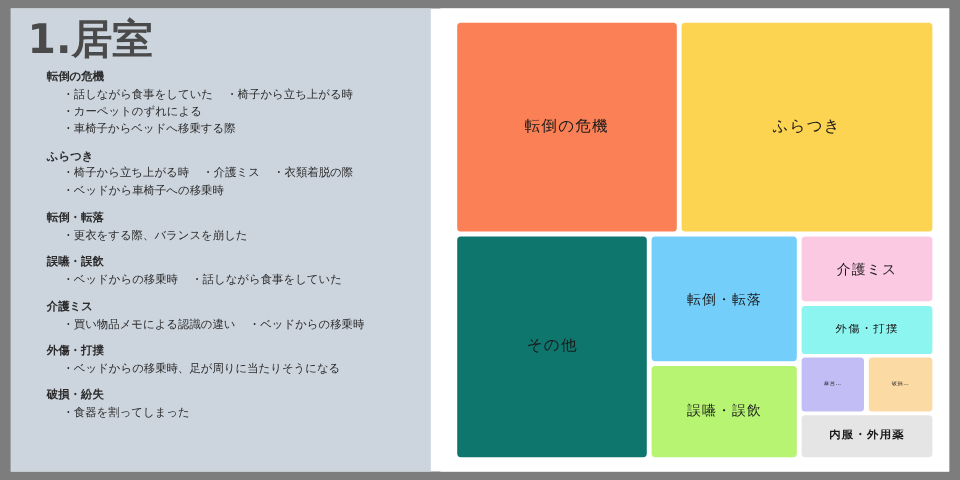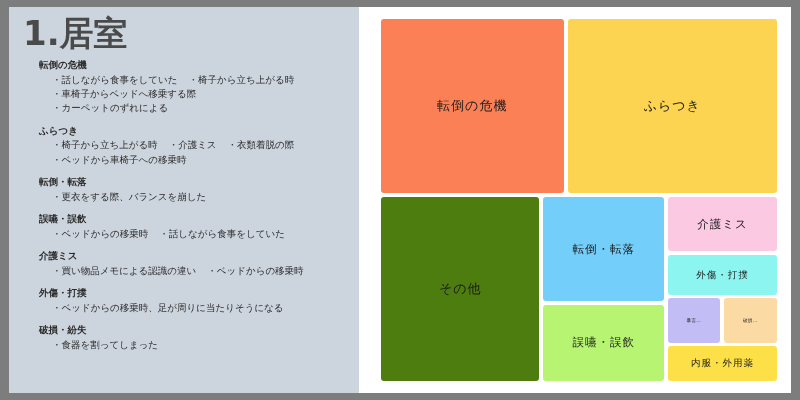--- a/index.html
+++ b/index.html
@@ -107,22 +107,22 @@
 
   <div id="left-panel">
 
     <div id="slide-title">1.居室</div>
 
     <div id="outline">
         <div class="cat-block">
           <div class="cat-head">転倒の危機</div>
           <div class="cat-items">
             <div class="cat-line"><span class="bullet-item">話しながら食事をしていた</span><span class="bullet-item">椅子から立ち上がる時</span></div>
+            <div class="cat-line"><span class="bullet-item">カーペットのずれによる</span></div>
             <div class="cat-line"><span class="bullet-item">車椅子からベッドへ移乗する際</span></div>
-            <div class="cat-line"><span class="bullet-item">カーペットのずれによる</span></div>
           </div>
         </div>
         <div class="cat-block">
           <div class="cat-head">ふらつき</div>
           <div class="cat-items">
             <div class="cat-line"><span class="bullet-item">椅子から立ち上がる時</span><span class="bullet-item">介護ミス</span><span class="bullet-item">衣類着脱の際</span></div>
             <div class="cat-line"><span class="bullet-item">ベッドから車椅子への移乗時</span></div>
           </div>
         </div>
         <div class="cat-block">
@@ -160,40 +160,40 @@
   </div>
 
   <div id="right-panel">
     <div id="treemap">
         <div class="tile sz-lg" style="left: 0%; top: 0%; width: 46.1%; height: 48.1%; background: rgb(251, 128, 85);">
           <span class="tile-label">転倒の危機</span>
         </div>
         <div class="tile sz-lg" style="left: 47.1%; top: 0%; width: 52.9%; height: 48.1%; background: rgb(252, 212, 82);">
           <span class="tile-label">ふらつき</span>
         </div>
-        <div class="tile sz-lg" style="left: 0%; top: 49.2%; width: 40%; height: 50.8%; background: #4d7c0f;">
+        <div class="tile sz-lg" style="left: 0%; top: 49.2%; width: 40%; height: 50.8%; background: #0f766e;">
           <span class="tile-label">その他</span>
         </div>
         <div class="tile sz-md" style="left: 41%; top: 49.2%; width: 30.5%; height: 28.6%; background: rgb(116, 206, 250);">
           <span class="tile-label">転倒・転落</span>
         </div>
         <div class="tile sz-md" style="left: 41%; top: 78.9%; width: 30.5%; height: 21.1%; background: rgb(182, 244, 114);">
           <span class="tile-label">誤嚥・誤飲</span>
         </div>
         <div class="tile sz-md" style="left: 72.5%; top: 49.2%; width: 27.5%; height: 14.9%; background: rgb(252, 201, 227);">
           <span class="tile-label">介護ミス</span>
         </div>
         <div class="tile sz-sm" style="left: 72.5%; top: 65.1%; width: 27.5%; height: 11.1%; background: rgb(140, 245, 240);">
           <span class="tile-label">外傷・打撲</span>
         </div>
         <div class="tile sz-xs" style="left: 72.5%; top: 77.2%; width: 13%; height: 12.2%; background: rgb(195, 189, 245);">
           <span class="tile-label">暴言…</span>
         </div>
         <div class="tile sz-xs" style="left: 86.5%; top: 77.2%; width: 13.5%; height: 12.2%; background: rgb(252, 218, 164);">
           <span class="tile-label">破損…</span>
         </div>
-        <div class="tile sz-sm" style="left: 72.5%; top: 90.4%; width: 27.5%; height: 9.6%; background: #fde047;">
+        <div class="tile sz-sm" style="left: 72.5%; top: 90.4%; width: 27.5%; height: 9.6%; background: #e5e5e5; font-weight: bold;">
           <span class="tile-label">内服・外用薬</span>
         </div>
       </div>
   </div>
 
 </div>
 
 </body></html>

